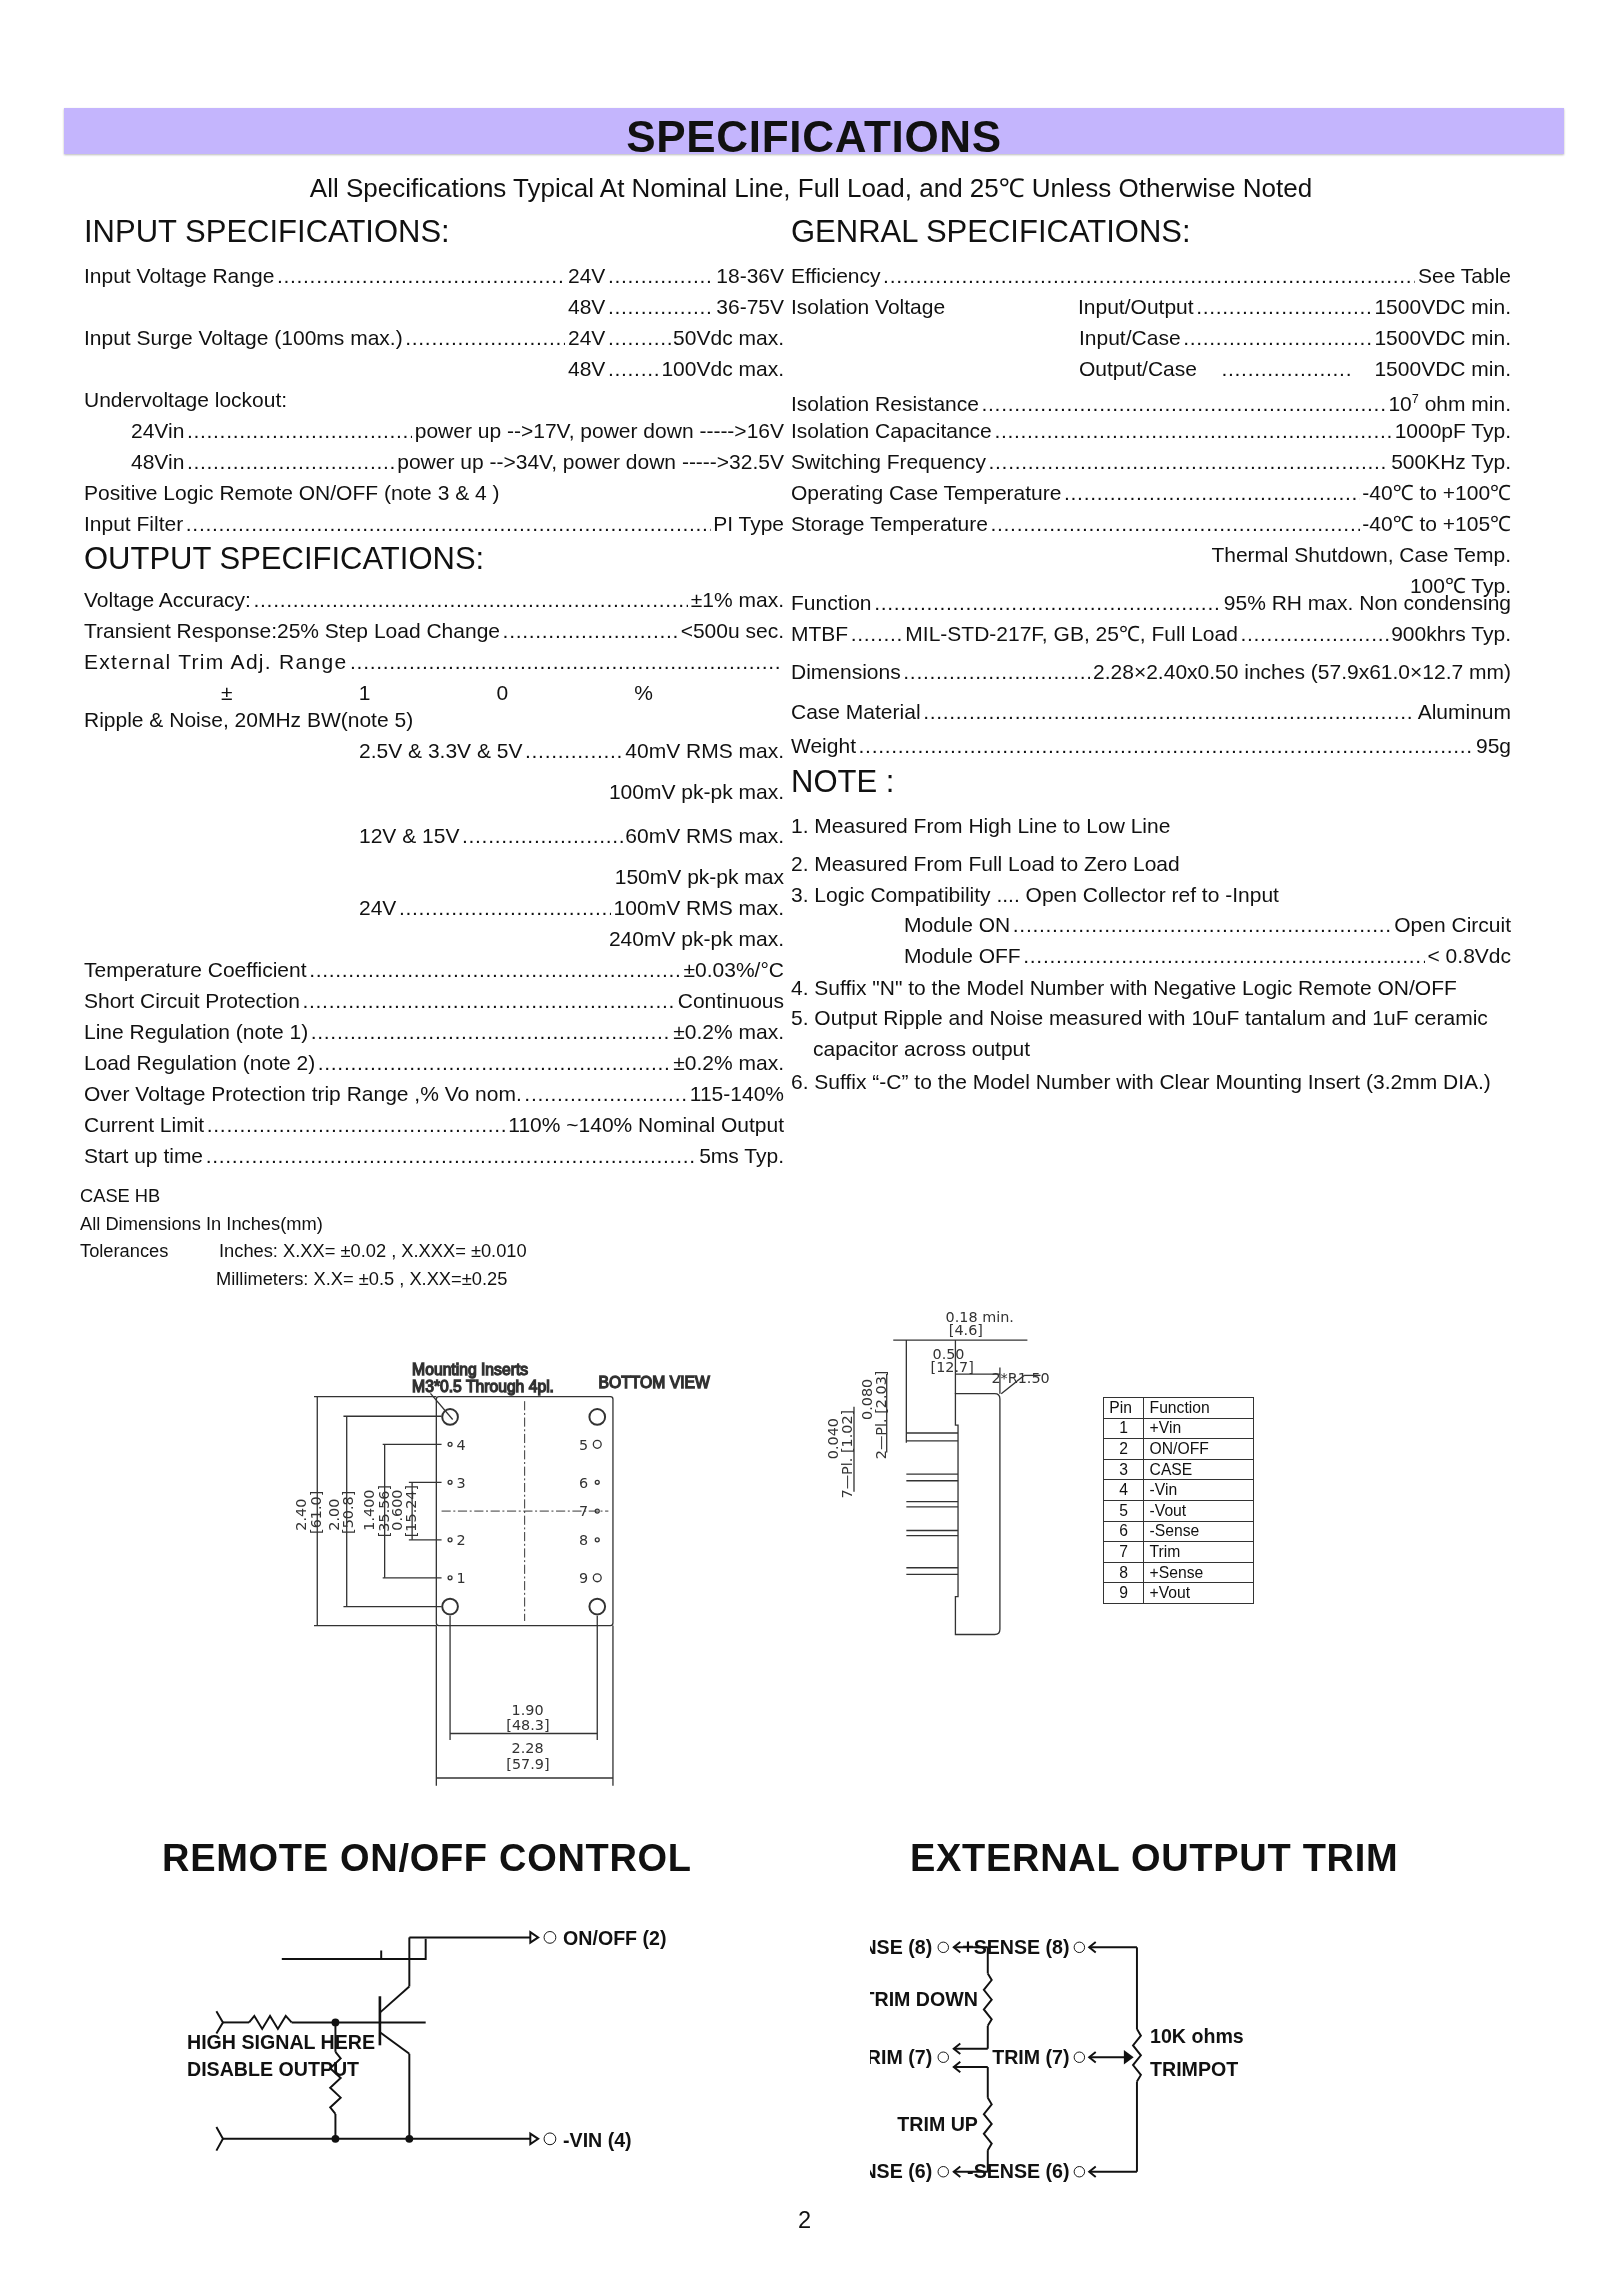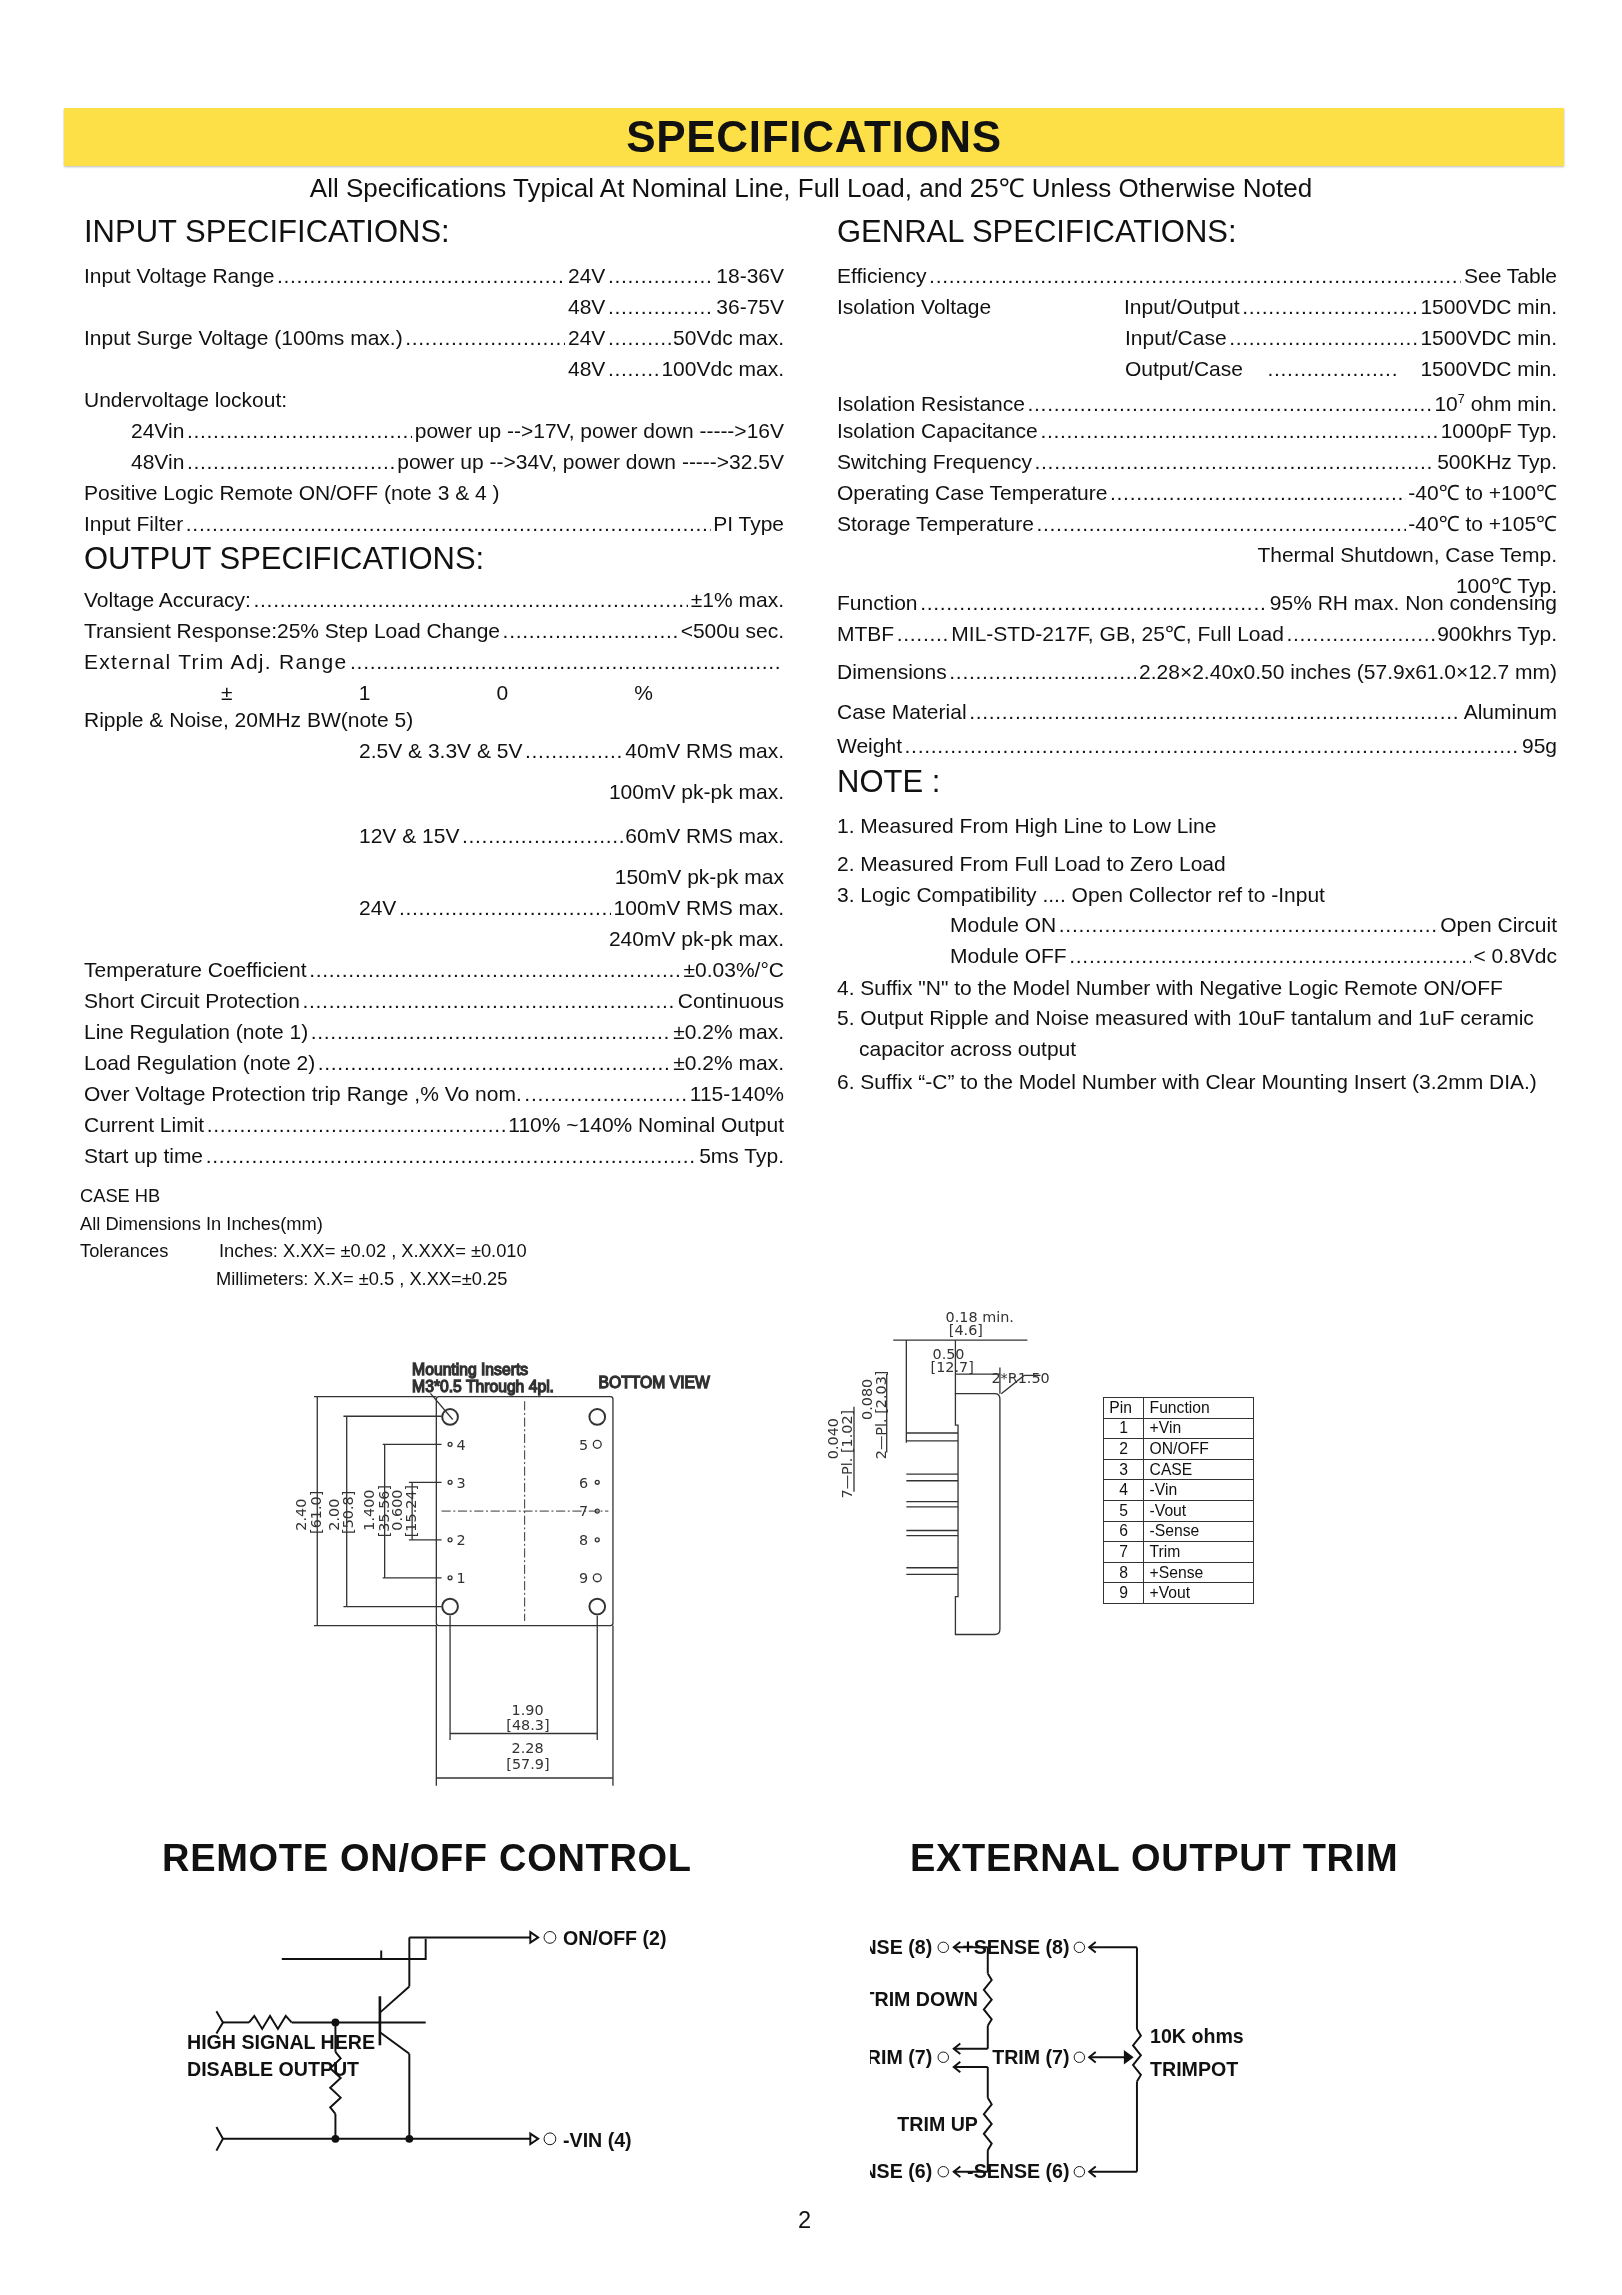--- a/index.html
+++ b/index.html
@@ -1,18 +1,18 @@
 <!DOCTYPE html>
 <html style="font-size:10.5px"><head>
 <meta charset="utf-8">
 <style>
   html, body { margin:0; padding:0; background:#fff; }
   body { width:1622px; height:2295px; position:relative; font-family:"Liberation Sans", sans-serif; color:#111; overflow:hidden; }
   .abs { position:absolute; }
-  .titlebar { left:64px; top:108px; width:1500px; height:58px; background:#fde047; box-shadow:0 1.3px 2px #bbb; text-align:center; }
+  .titlebar { left:64px; top:108px; width:1500px; height:46px; background:#c4b5fd; box-shadow:0 1.3px 2px #bbb; text-align:center; }
   .titlebar span { font-weight:bold; font-size:44px; line-height:58px; letter-spacing:0.7px; }
   .subtitle { left:0; top:169px; width:1622px; text-align:center; font-size:26px; }
   .sec-h { font-size:31px; }
   .col { font-size:21px; line-height:31px;margin-left:15px; }
   .row { display:flex; align-items:baseline; white-space:nowrap; height:31px; }
   .row .lbl { flex:0 0 auto; }
   .row .dots { flex:1 1 auto; overflow:hidden; letter-spacing:0.7px; margin:0 2.6px; }
   .row .dots::before { content:"................................................................................................................................................................................"; }
   .row .val { flex:0 0 auto; }
   .right { justify-content:flex-end; }
@@ -181,21 +181,21 @@
 <div class="abs small" style="left:80px; top:1182px;">
   <div>CASE HB</div>
   <div>All Dimensions In Inches(mm)</div>
   <div style="display:flex;">
       <span style="width:139px;">Tolerances</span>
       <span>Inches: X.XX= ±0.02 , X.XXX= ±0.010</span>
     </div>
   <div style="padding-left:136px;">Millimeters: X.X= ±0.5 , X.XX=±0.25</div>
 </div>
 
-<div class="abs col" style="left:822px; top:216px; width:720px;">
+<div class="abs col" style="left:776px; top:216px; width:720px;">
   <div class="sec-h" style="height:44px;">GENRAL SPECIFICATIONS:</div>
   <div class="row">
       <span class="lbl">Efficiency</span>
       <span class="dots"></span>
       <span class="val">See Table</span>
     </div>
   <div class="row">
     <span class="lbl" style="width:222px; display:inline-block;">Isolation Voltage</span>
     <span class="lbl" style="margin-left:65px;">Input/Output</span>
       <span class="dots"></span>

